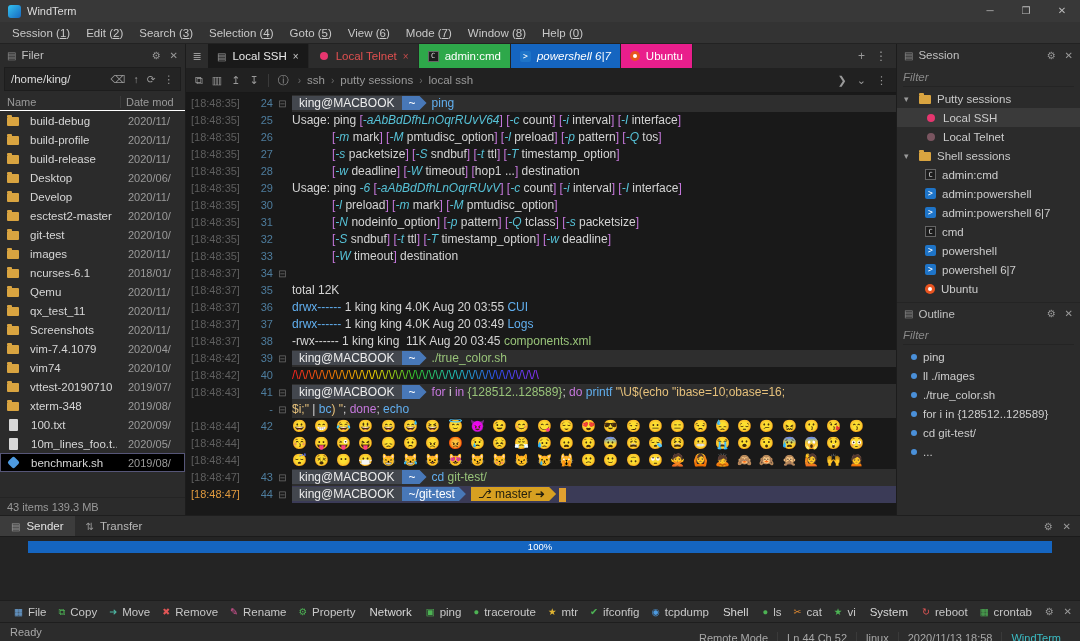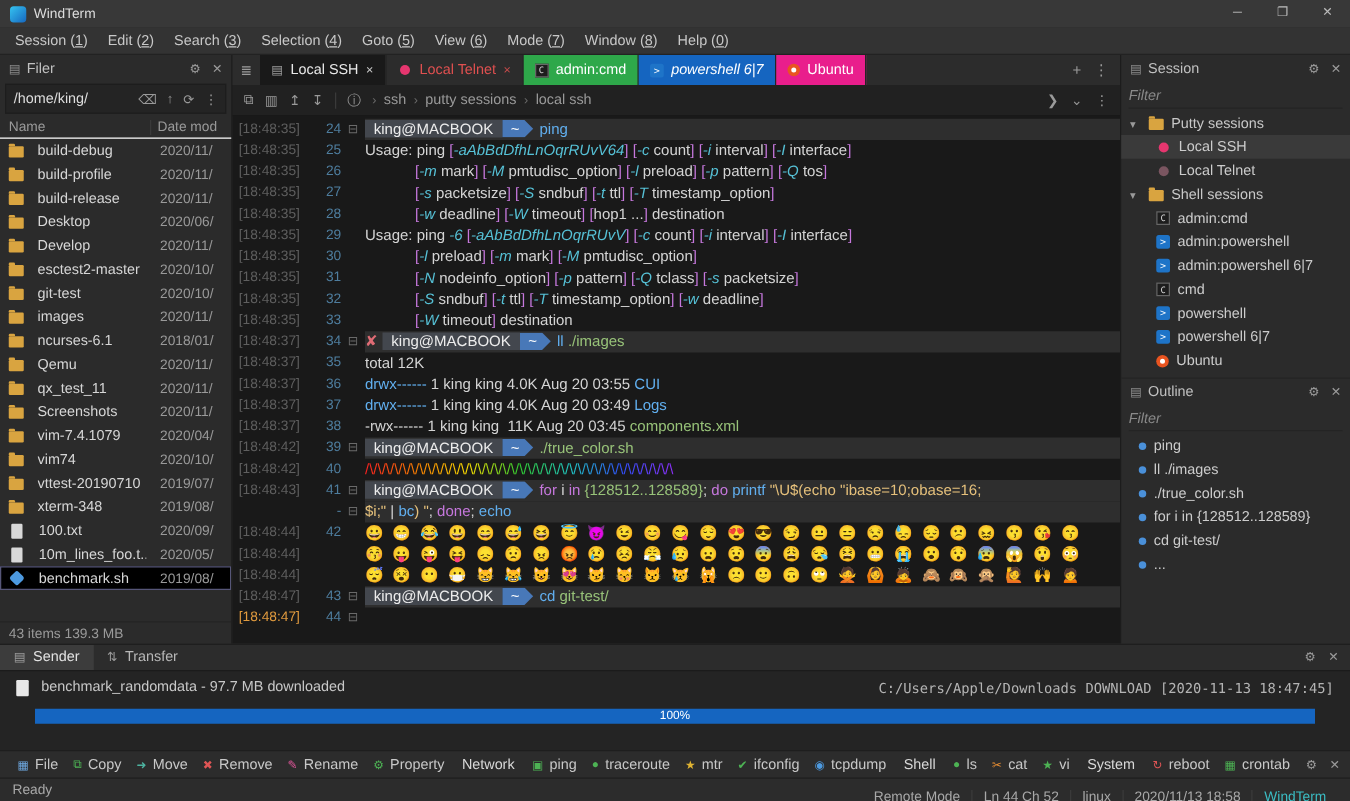--- a/index.html
+++ b/index.html
@@ -383,21 +383,20 @@
           <div class="t-row">
             <span class="t-time">[18:48:35]</span>
             <span class="t-num">33</span>
             <span class="t-fold"></span>
             <span class="t-content"><span class="c-w">            </span><span class="c-m">[</span><span class="c-cy it">-W</span><span class="c-w"> </span><span class="c-w">timeout</span><span class="c-m">]</span><span class="c-w"> </span><span class="c-w">destination</span></span>
           </div>
           <div class="t-row hl">
             <span class="t-time">[18:48:37]</span>
             <span class="t-num">34</span>
             <span class="t-fold">⊟</span>
-            <span class="t-content"><span class="t-err">✘</span><span class="p-user">king@MACBOOK</span><span class="p-path">~</span><span class="c-b">ll</span><span class="c-g"> ./images</span></span>
           </div>
           <div class="t-row">
             <span class="t-time">[18:48:37]</span>
             <span class="t-num">35</span>
             <span class="t-fold"></span>
             <span class="t-content"><span class="c-w">total 12K</span></span>
           </div>
           <div class="t-row">
             <span class="t-time">[18:48:37]</span>
             <span class="t-num">36</span>
@@ -461,20 +460,21 @@
           <div class="t-row hl">
             <span class="t-time">[18:48:47]</span>
             <span class="t-num">43</span>
             <span class="t-fold">⊟</span>
             <span class="t-content"><span class="p-user">king@MACBOOK</span><span class="p-path">~</span><span class="c-b">cd</span><span class="c-g"> git-test/</span></span>
           </div>
           <div class="t-row sel">
             <span class="t-time">[18:48:47]</span>
             <span class="t-num">44</span>
             <span class="t-fold">⊟</span>
+            <span class="t-content"><span class="p-user">king@MACBOOK</span><span class="p-path">~/git-test</span><span class="p-badge">⎇ master ➜</span><span class="t-cursor"></span></span>
           </div>
         </div>
     </div>
 
     <div class="right-panel">
       <div class="panel-header">
         <span class="ph-icon">▤</span>
         <span>Session</span>
         <span class="ph-actions">
           <span>⚙</span>
@@ -584,25 +584,20 @@
           <span>Transfer</span>
         </div>
       </span>
     <span class="st-actions">
       <span>⚙</span>
       <span>✕</span>
     </span>
   </div>
 
   <div class="transfer-body">
-    <div class="transfer-row">
-      <span class="file-icon"></span>
-      <span>benchmark_randomdata - 97.7 MB downloaded</span>
-      <span class="transfer-dest">C:/Users/Apple/Downloads DOWNLOAD [2020-11-13 18:47:45]</span>
-    </div>
     <div class="progress-track">
       <div class="progress-fill" style="width: 100%;">
         <span>100%</span>
       </div>
     </div>
   </div>
 
   <div class="quickbar">
     <span style="display:flex;align-items:center;">
         <div class="qitem">

